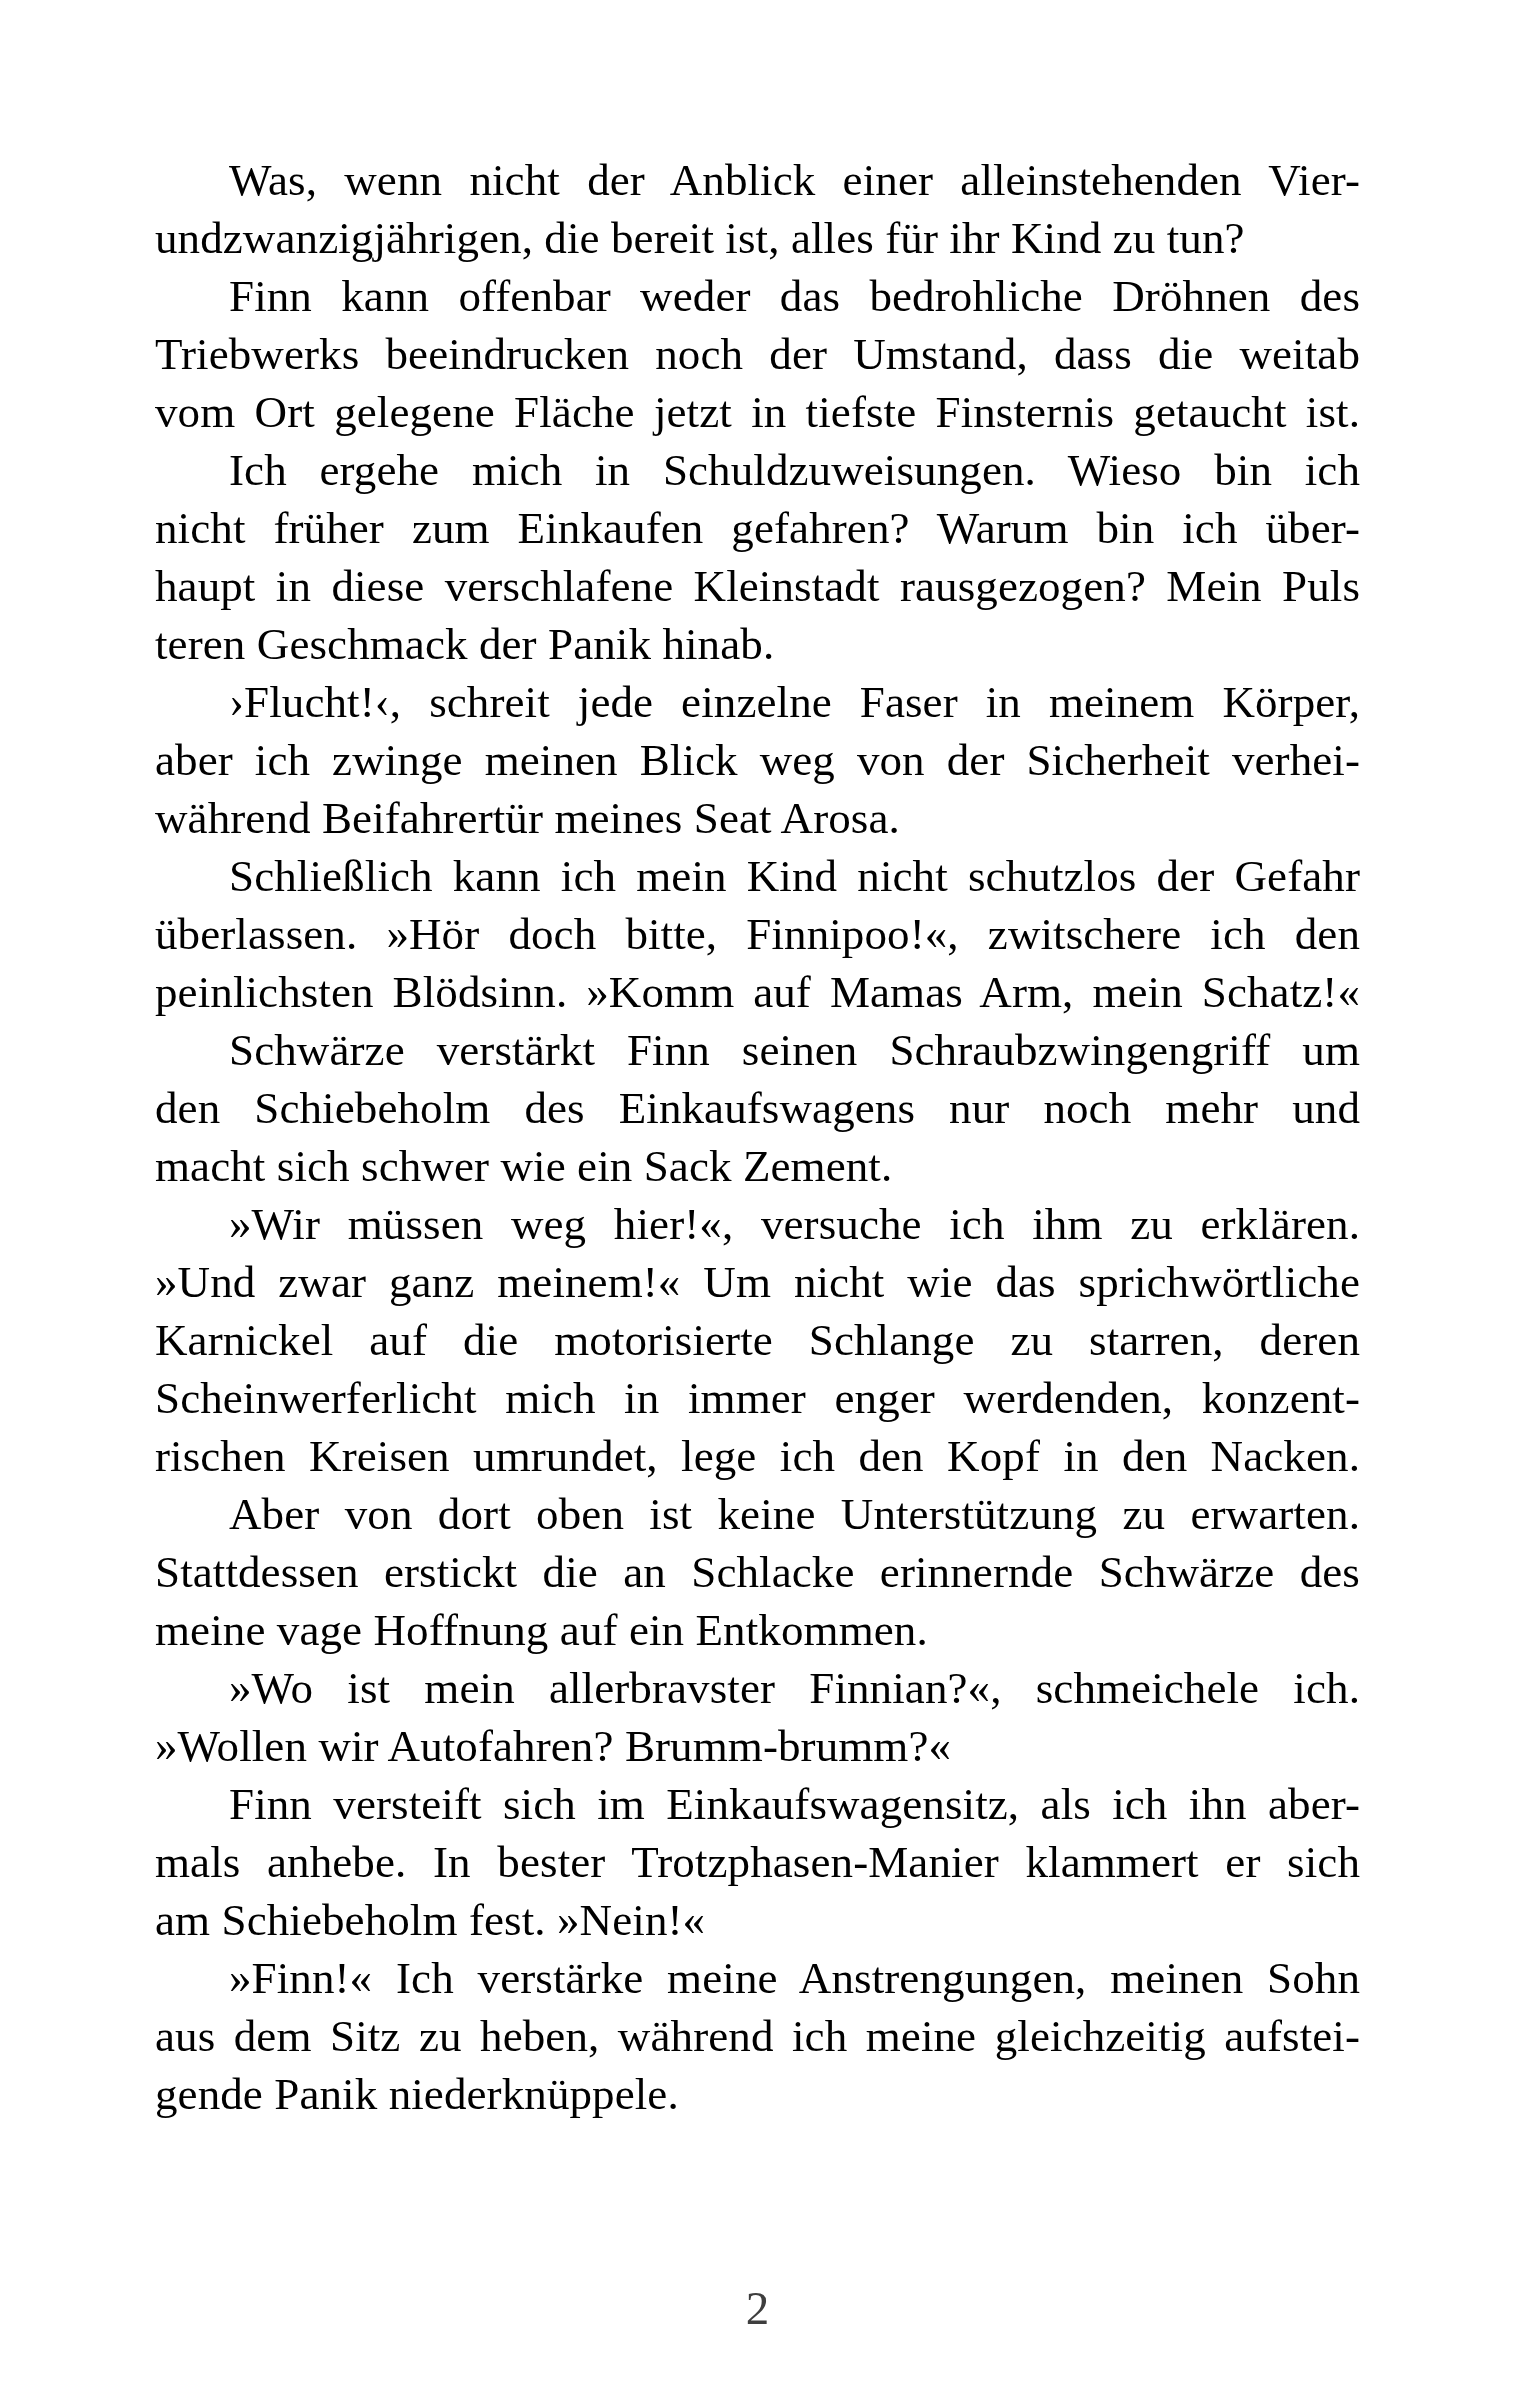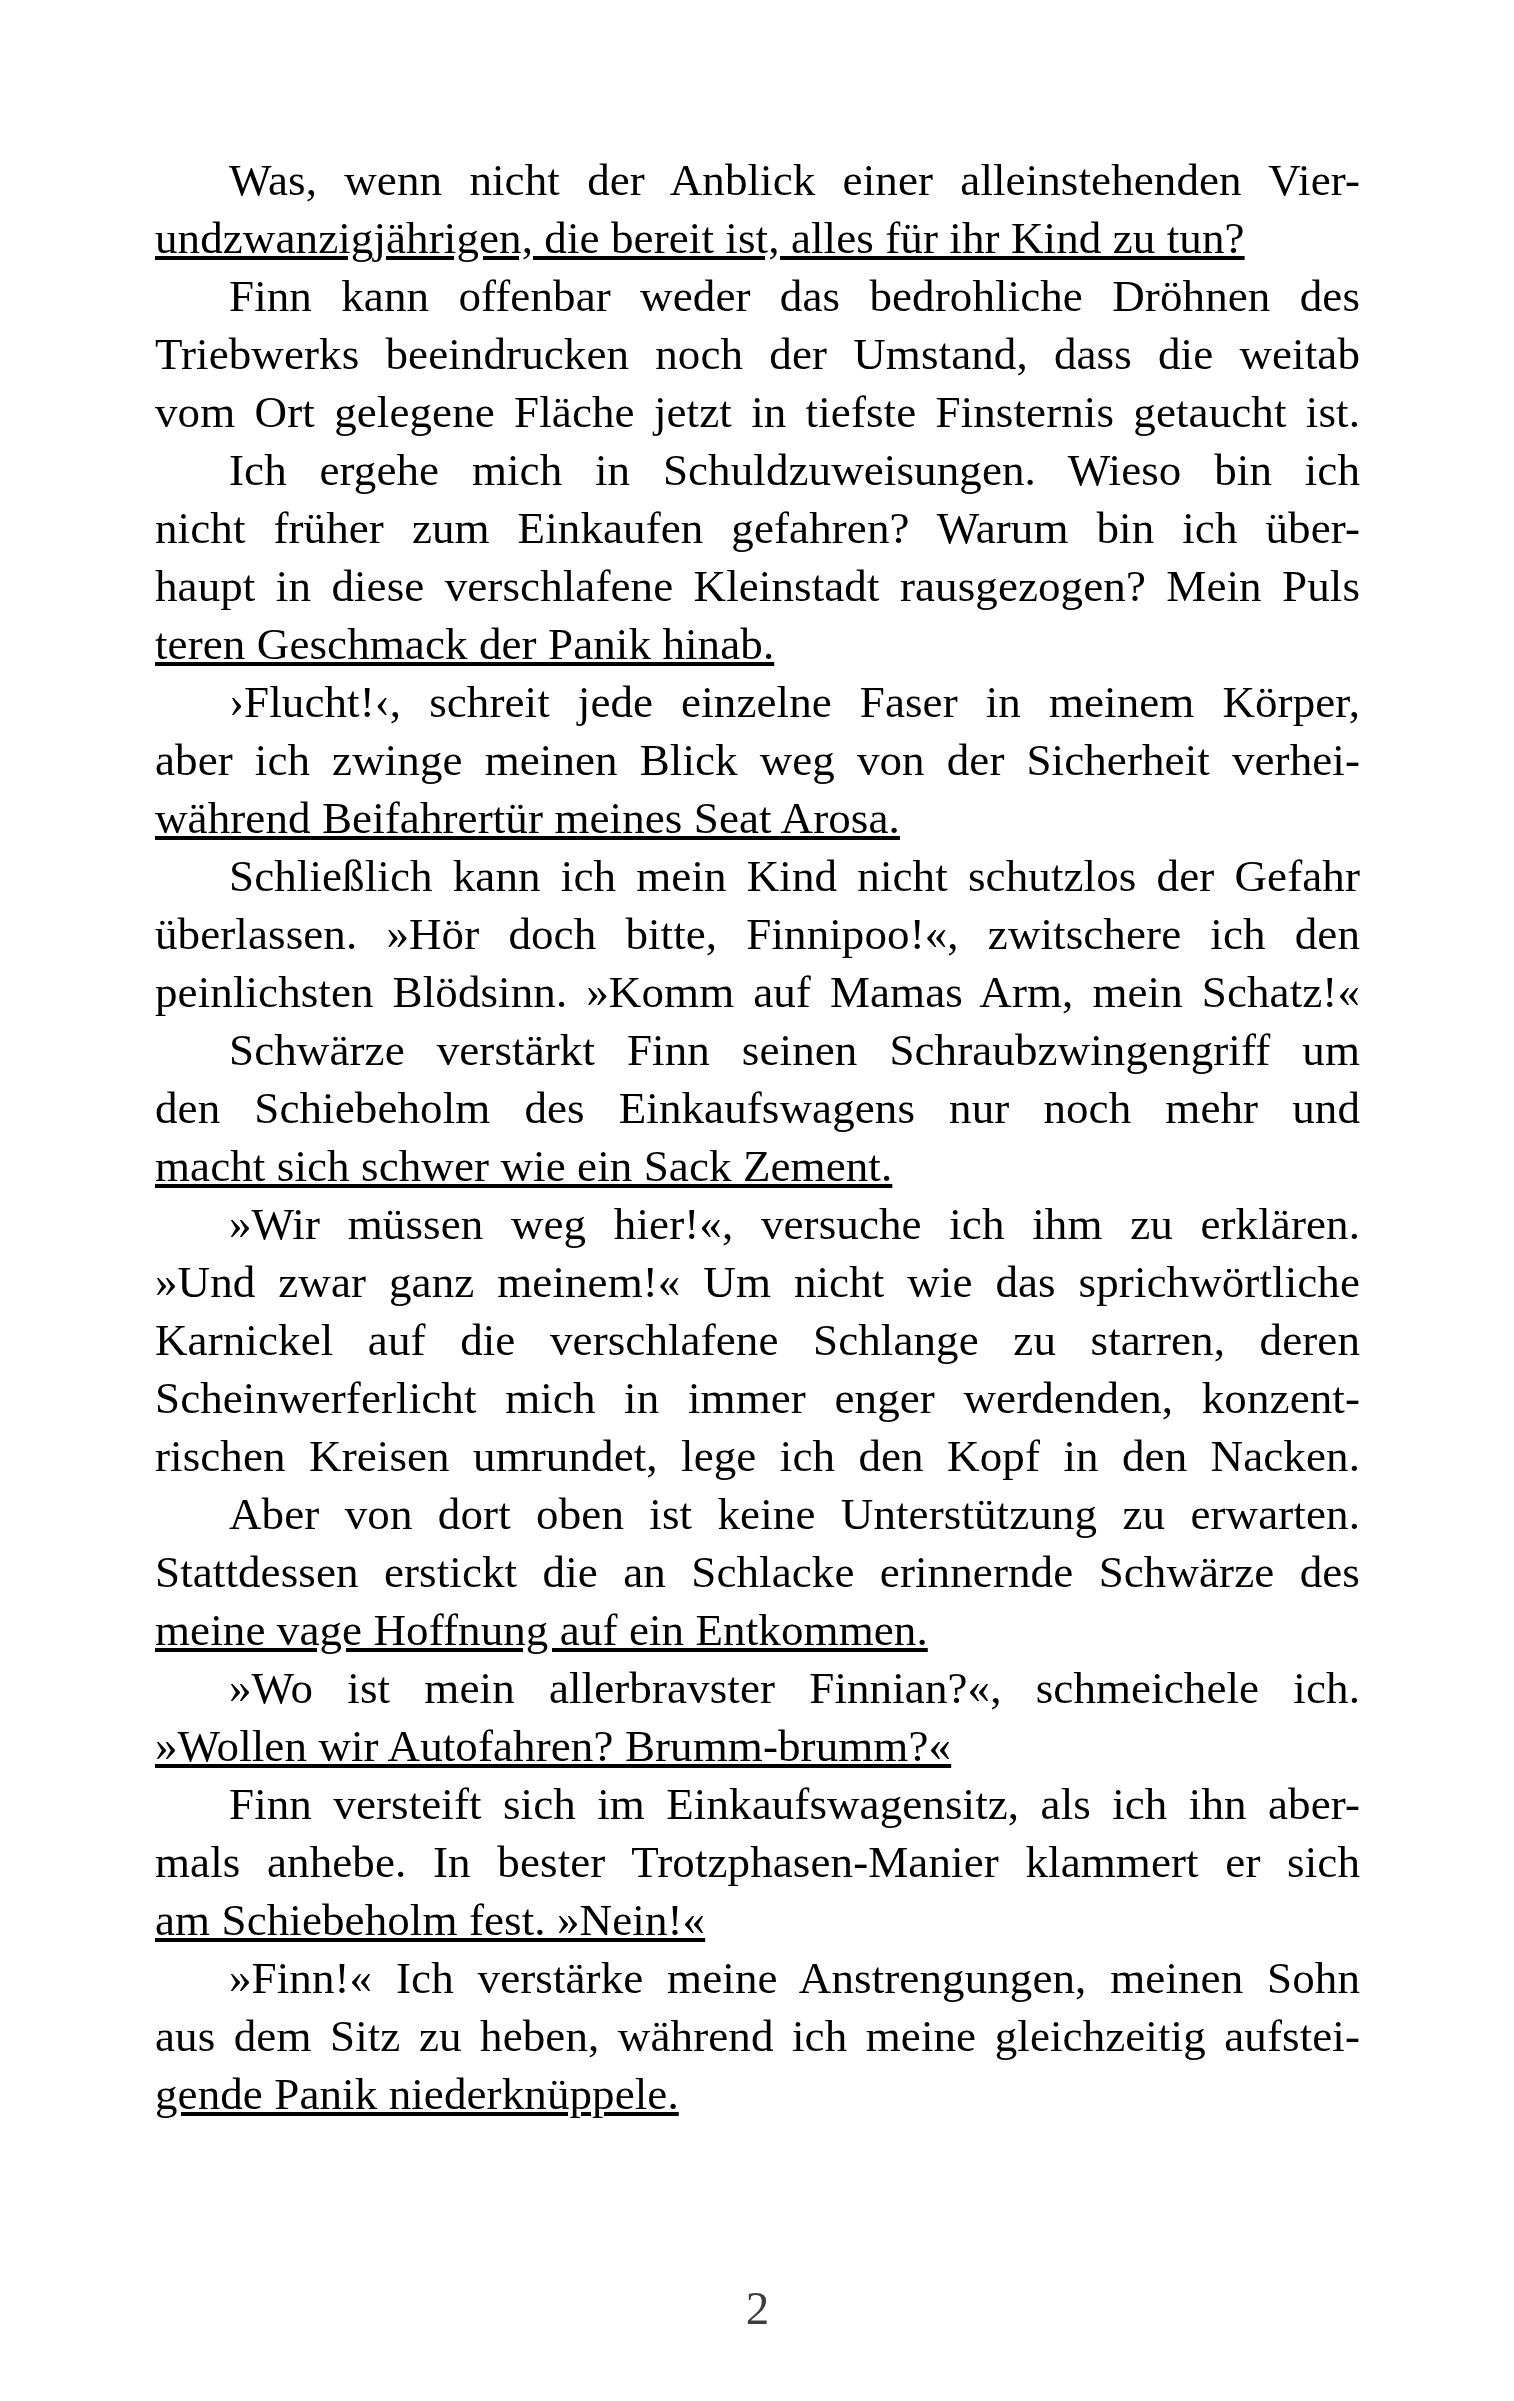--- a/index.html
+++ b/index.html
@@ -34,21 +34,20 @@
     text-align: justify;
     text-align-last: justify;
     white-space: normal;
     letter-spacing: 0.1px;
   }
   .line.indent {
     text-indent: 74px;
   }
   .line.last {
     text-align-last: left;
-    text-decoration: underline;
   }
   .folio {
     position: absolute;
     top: 2285px;
     left: 0;
     width: 100%;
     text-align: center;
     font-size: 47px;
     line-height: 47px;
     color: #3e3e3e;
@@ -85,21 +84,21 @@
         <div class="line">peinlichsten Blödsinn. »Komm auf Mamas Arm, mein Schatz!«</div>
       </div>
       <div class="para">
         <div class="line indent">Schwärze verstärkt Finn seinen Schraubzwingengriff um</div>
         <div class="line">den Schiebeholm des Einkaufswagens nur noch mehr und</div>
         <div class="line last">macht sich schwer wie ein Sack Zement.</div>
       </div>
       <div class="para">
         <div class="line indent">»Wir müssen weg hier!«, versuche ich ihm zu erklären.</div>
         <div class="line">»Und zwar ganz meinem!« Um nicht wie das sprichwörtliche</div>
-        <div class="line">Karnickel auf die verschlafene Schlange zu starren, deren</div>
+        <div class="line">Karnickel auf die motorisierte Schlange zu starren, deren</div>
         <div class="line">Scheinwerferlicht mich in immer enger werdenden, konzent-</div>
         <div class="line">rischen Kreisen umrundet, lege ich den Kopf in den Nacken.</div>
       </div>
       <div class="para">
         <div class="line indent">Aber von dort oben ist keine Unterstützung zu erwarten.</div>
         <div class="line">Stattdessen erstickt die an Schlacke erinnernde Schwärze des</div>
         <div class="line last">meine vage Hoffnung auf ein Entkommen.</div>
       </div>
       <div class="para">
         <div class="line indent">»Wo ist mein allerbravster Finnian?«, schmeichele ich.</div>

